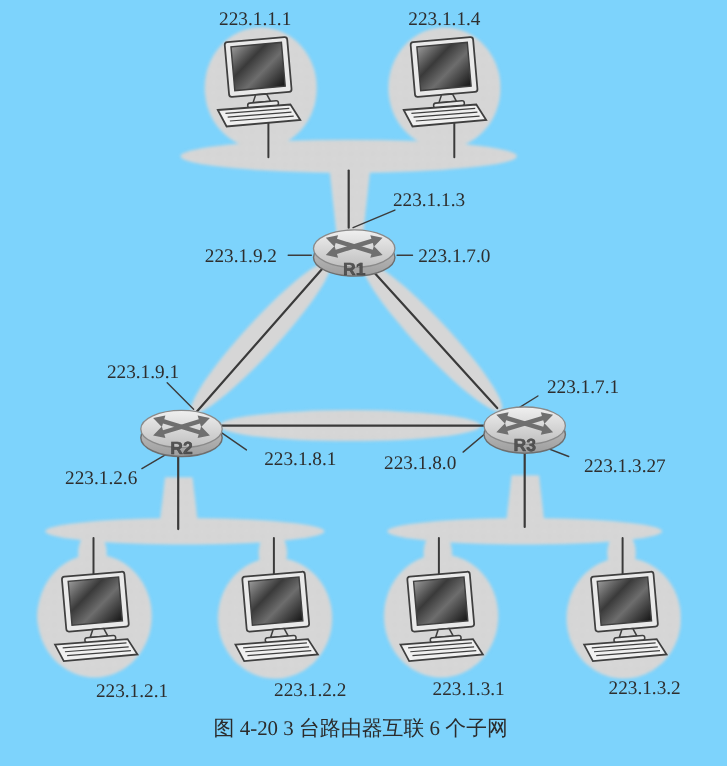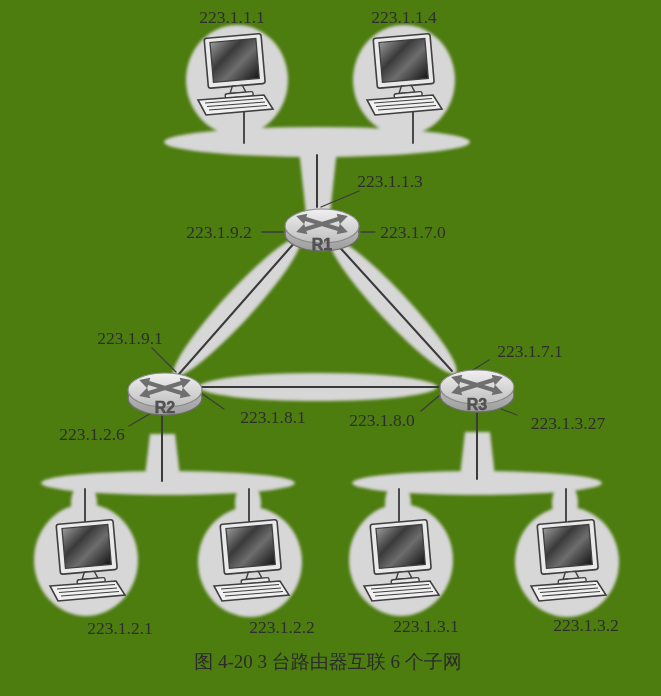--- a/index.html
+++ b/index.html
@@ -1,19 +1,19 @@
 <!DOCTYPE html>
 <html><head>
 <meta charset="utf-8">
 <style>
   html,body{margin:0;padding:0;background:#ffffff;}
   .page{
     position:relative;
     width:661px;height:696px;
-    background:#4d7c0f;
+    background:#7dd3fc;
     font-family:"Liberation Serif","DejaVu Serif",serif;
     overflow:hidden;
   }
   svg{display:block;}
   text.ip{
     font-family:"Liberation Serif","DejaVu Serif",serif;
     font-size:17.5px;
     fill:#2e2e2e;
     text-anchor:middle;
   }

